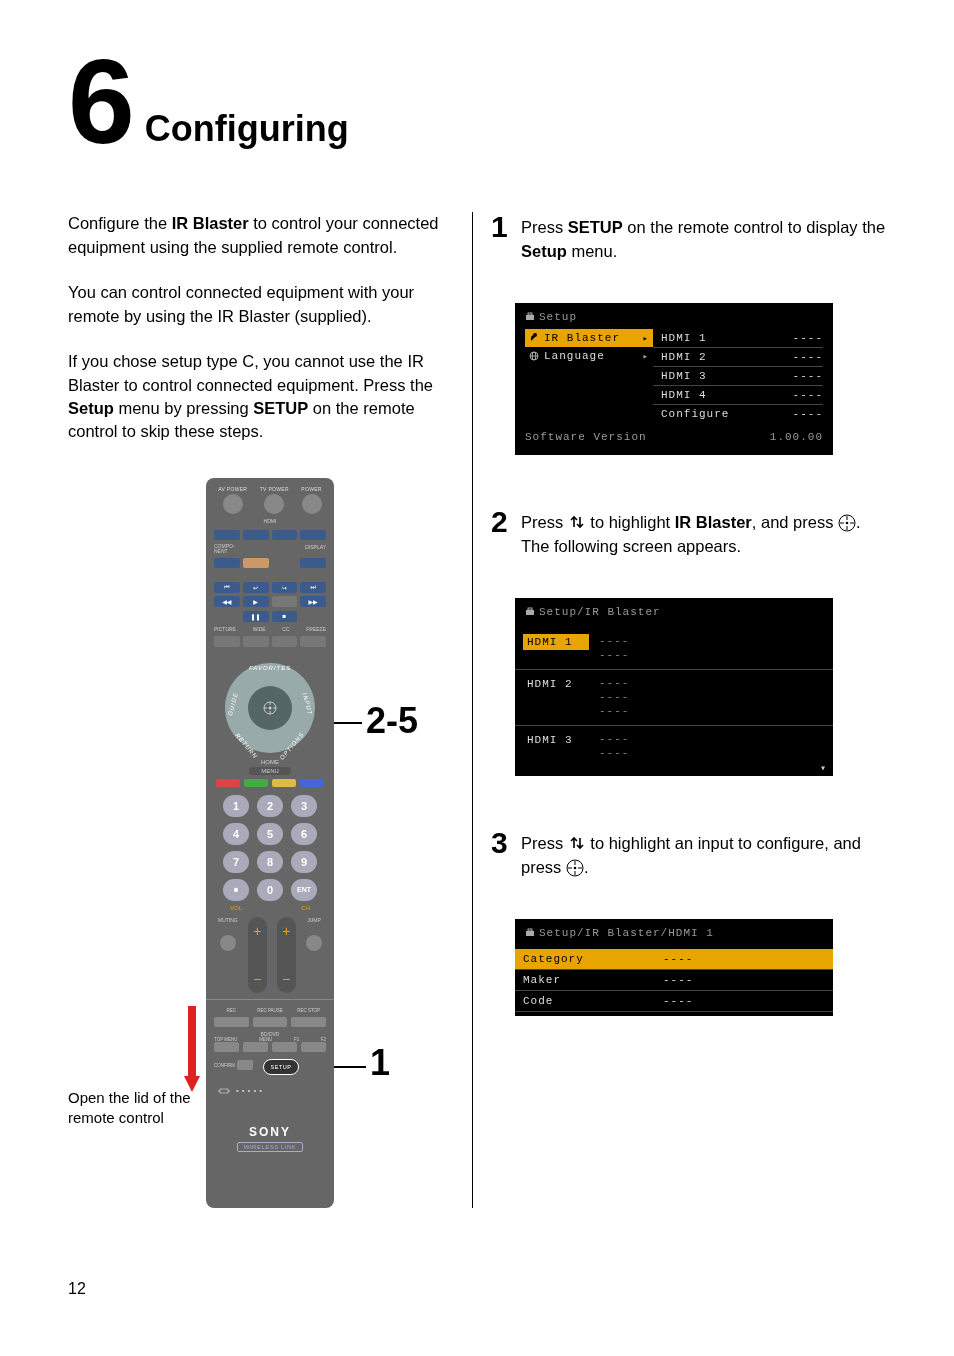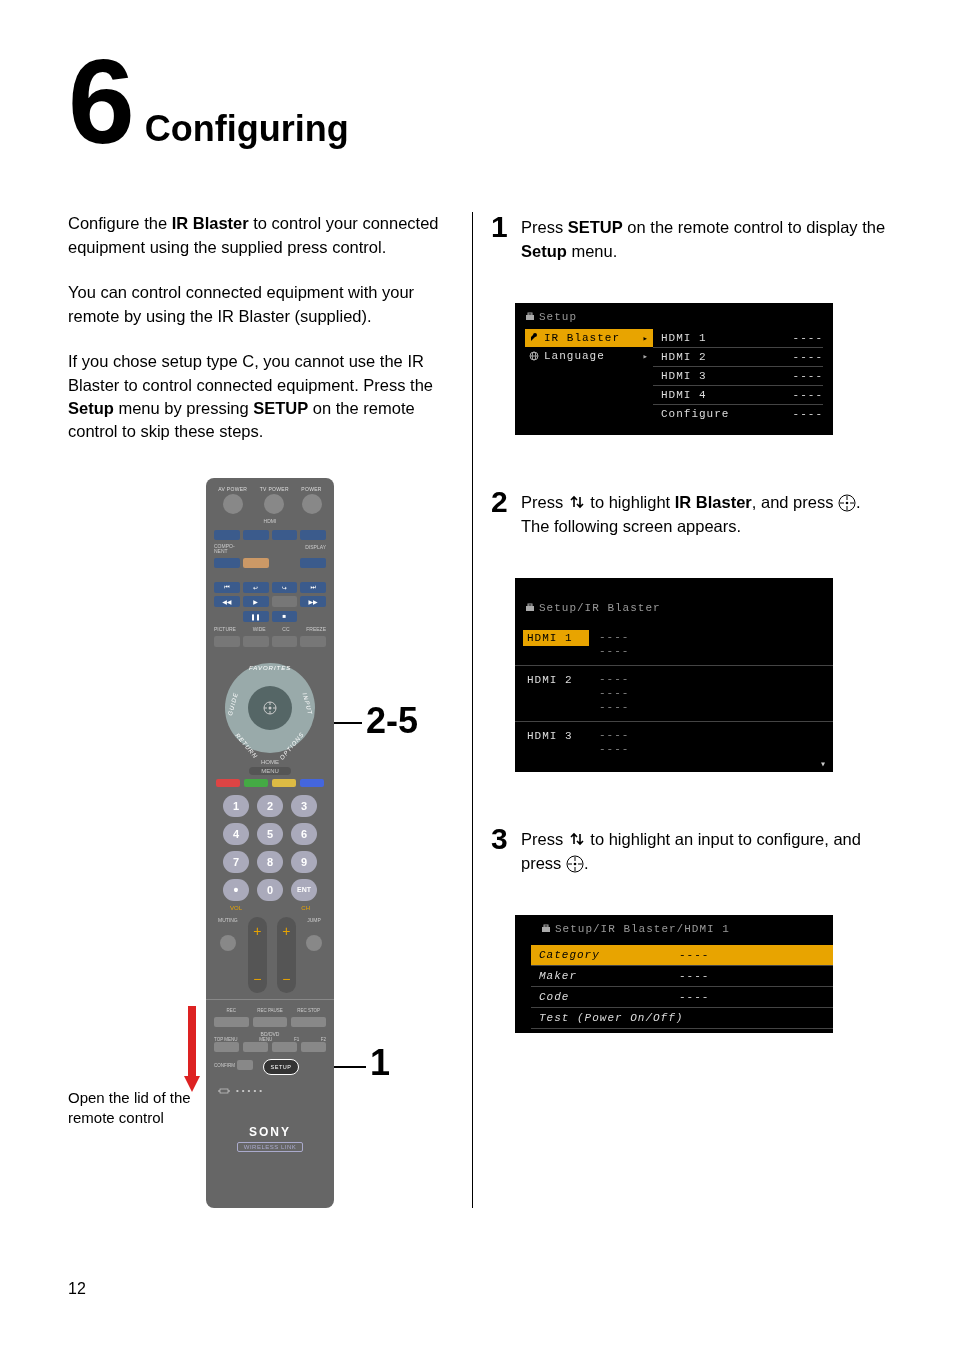--- a/index.html
+++ b/index.html
@@ -68,21 +68,21 @@
 
   .screen2 { width: 318px; }
   .screen2 .hdmi-row { padding: 6px 8px; display: flex; align-items: flex-start; gap: 10px; font-family:"Courier New",monospace; font-size:11px; letter-spacing:1px; color:#ddd; border-bottom: 1px solid #444; }
   .screen2 .hdmi-row .label { width: 66px; padding: 2px 4px; }
   .screen2 .hdmi-row .label.sel { background: #e8a400; color: #000; }
   .screen2 .lines { color: #888; line-height: 1.3; }
   .screen2 .corner { text-align: right; color: #ccc; font-size: 10px; padding: 0 6px 2px 0; margin-top:-4px; }
 
   .screen3 { width: 318px; }
   .screen3 .s3row { padding: 4px 8px; display:flex; font-family:"Courier New",monospace; font-size:11px; letter-spacing:1px; color:#ddd; border-bottom:1px solid #444; }
-  .screen3 .s3row .lab { width: 140px; font-style: italic; }
+  .screen3 .s3row .lab { width: 140px; }
   .screen3 .s3row.sel { background:#e8a400; color:#000; }
   .screen3 .s3row.sel .lab { color:#000; }
 
   
   .remote-wrap { position: relative; margin-top: 34px; margin-left: 138px; }
   .remote {
     width: 128px;
     height: 730px;
     background: #666;
     border-radius: 8px;
@@ -148,21 +148,21 @@
     <div class="big-number">6</div>
     <div class="title">
       <span>Configuring</span><br>
     </div>
   </div>
 
   <div class="columns">
 
     <div class="left-col">
       <p class="intro">
-        <span>Configure the </span><span class="b">IR Blaster</span><span> to control your connected equipment using the supplied press control.</span>
+        <span>Configure the </span><span class="b">IR Blaster</span><span> to control your connected equipment using the supplied remote control.</span>
       </p>
       <p class="intro">You can control connected equipment with your remote by using the IR Blaster (supplied).</p>
       <p class="intro">
         <span>If you chose setup type C, you cannot use the IR Blaster to control connected equipment. Press the </span><span class="b">Setup</span><span> menu by pressing </span><span class="b">SETUP</span><span> on the remote control to skip these steps.</span>
       </p>
 
       <div class="remote-wrap">
         <div class="remote">
           <div class="power-row">
             <div>
@@ -398,41 +398,45 @@
               <div class="val-row">
                   <span>HDMI 4</span>
                   <span>----</span>
                 </div>
               <div class="val-row">
                   <span>Configure</span>
                   <span>----</span>
                 </div>
             </div>
           </div>
+          <div class="sw">
+              <span>Software Version</span>
+              <span>1.00.00</span>
+            </div>
         </div>
       </div>
 
       <div class="step">
         <div class="num">2</div>
         <div class="body">
           <span>Press </span><svg class="arrow-icon" viewBox="0 0 18 18">
               <path d="M6 4 L6 14 M3 7 L6 4 L9 7 M12 4 L12 14 M9 11 L12 14 L15 11" stroke="#000" stroke-width="1.6" fill="none"></path>
             </svg><span> to highlight </span><span class="b">IR Blaster</span><span>, and press </span><svg class="enter-icon" viewBox="0 0 18 18">
               <circle cx="9" cy="9" r="8" fill="none" stroke="#000" stroke-width="1"></circle>
               <circle cx="9" cy="9" r="1.3" fill="#000"></circle>
               <line x1="9" y1="2" x2="9" y2="6" stroke="#000"></line>
               <line x1="9" y1="12" x2="9" y2="16" stroke="#000"></line>
               <line x1="2" y1="9" x2="6" y2="9" stroke="#000"></line>
               <line x1="12" y1="9" x2="16" y2="9" stroke="#000"></line>
             </svg><span>. The following screen appears.</span>
         </div>
       </div>
 
       <div class="screen-wrap">
-        <div class="screen screen2" style="padding:24px 0 0 0;">
+        <div class="screen screen2" style="padding:8px 0 0 0;">
           <div class="title-row" style="padding:0 10px 4px 10px;">
             <svg class="pad-icon" viewBox="0 0 10 10">
                 <rect x="1" y="3" width="8" height="5" fill="#aaa"></rect>
                 <rect x="3" y="1" width="4" height="2" fill="none" stroke="#aaa"></rect>
               </svg>
             <span>Setup/IR Blaster</span>
           </div>
           <div class="hdmi-row">
               <span class="label sel">HDMI 1</span>
               <span class="lines" style="white-space:pre">----
@@ -463,43 +467,40 @@
               <circle cx="9" cy="9" r="1.3" fill="#000"></circle>
               <line x1="9" y1="2" x2="9" y2="6" stroke="#000"></line>
               <line x1="9" y1="12" x2="9" y2="16" stroke="#000"></line>
               <line x1="2" y1="9" x2="6" y2="9" stroke="#000"></line>
               <line x1="12" y1="9" x2="16" y2="9" stroke="#000"></line>
             </svg><span>.</span>
         </div>
       </div>
 
       <div class="screen-wrap" style="margin-bottom:0;">
-        <div class="screen screen3" style="padding:8px 0 4px 16px;">
+        <div class="screen screen3" style="padding:8px 0 4px 0;">
           <div class="title-row" style="padding:0 10px 4px 10px;">
             <svg class="pad-icon" viewBox="0 0 10 10">
                 <rect x="1" y="3" width="8" height="5" fill="#aaa"></rect>
                 <rect x="3" y="1" width="4" height="2" fill="none" stroke="#aaa"></rect>
               </svg>
             <span>Setup/IR Blaster/HDMI 1</span>
           </div>
           <div class="s3row sel">
               <span class="lab">Category</span>
               <span>----</span>
             </div>
           <div class="s3row">
               <span class="lab">Maker</span>
               <span>----</span>
             </div>
           <div class="s3row">
               <span class="lab">Code</span>
               <span>----</span>
             </div>
-          <div class="s3row">
-              <span class="lab" style="width:auto">Test (Power On/Off)</span>
-            </div>
         </div>
       </div>
 
     </div>
   </div>
 </div>
 
 <div class="remote-caption">Open the lid of the remote control</div>
 <div class="page-num">12</div>
 

